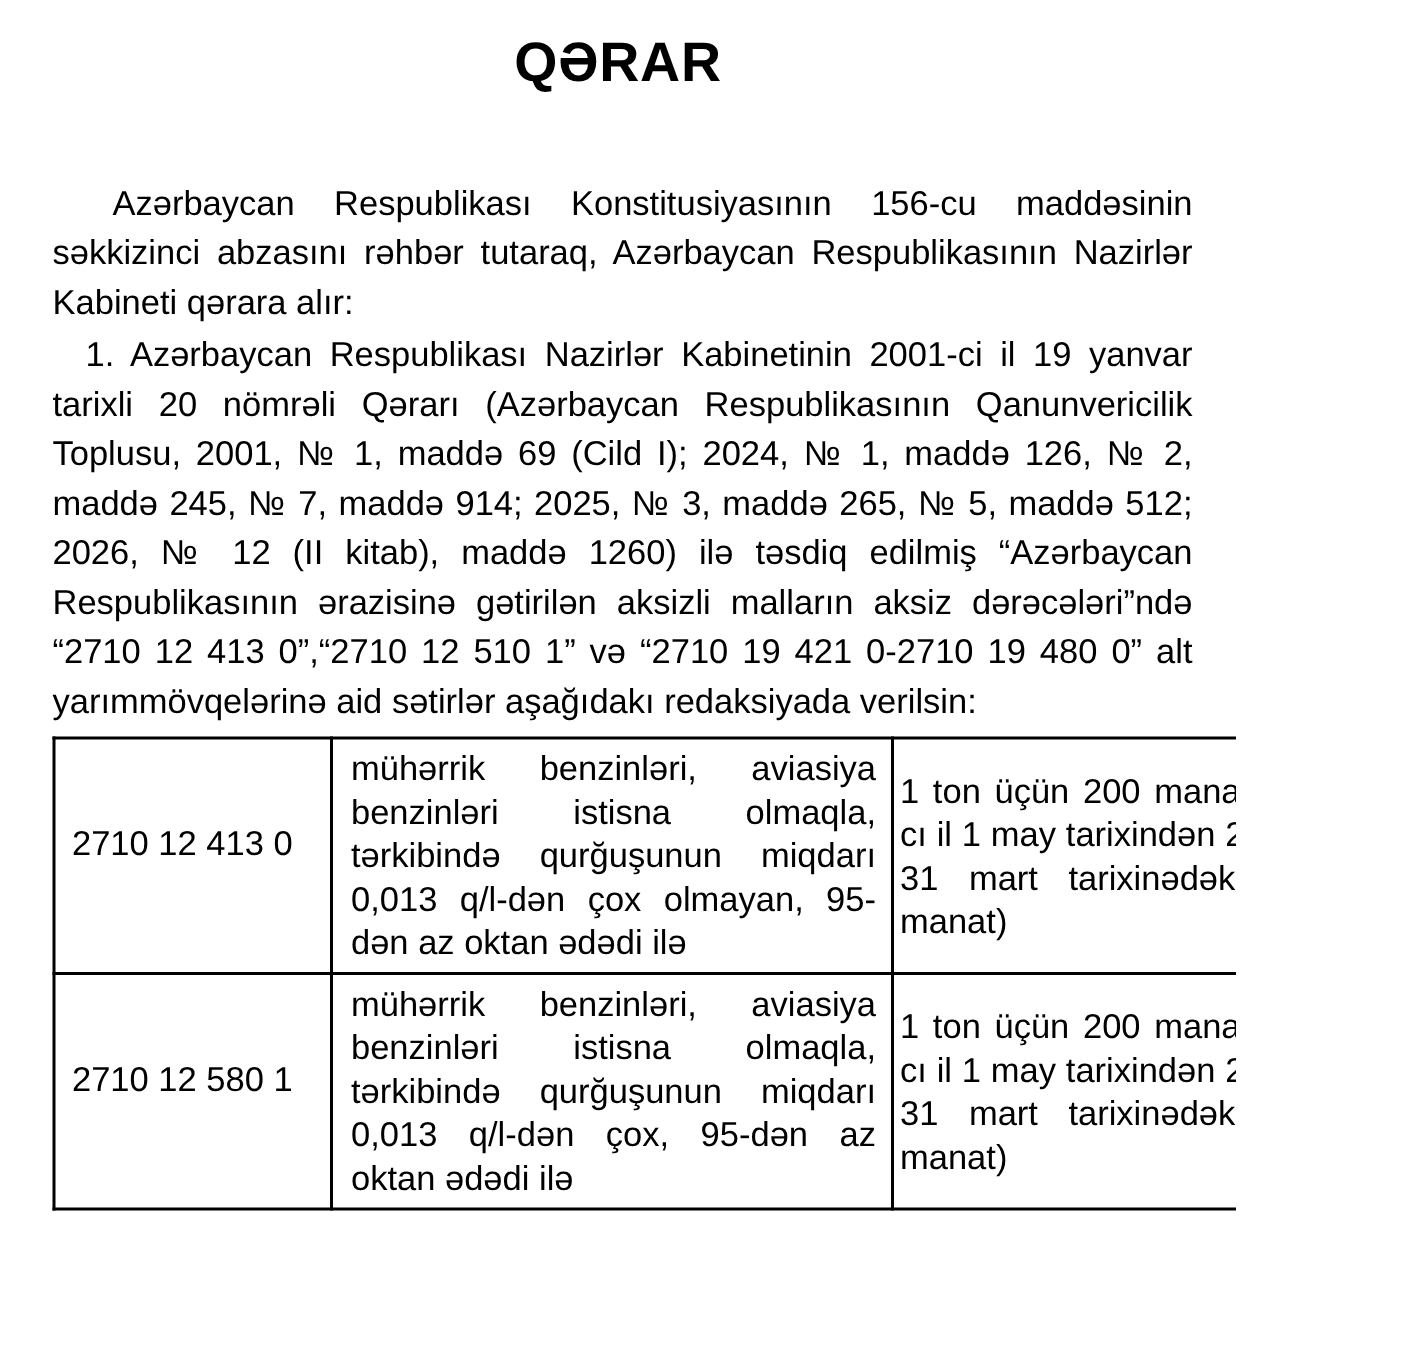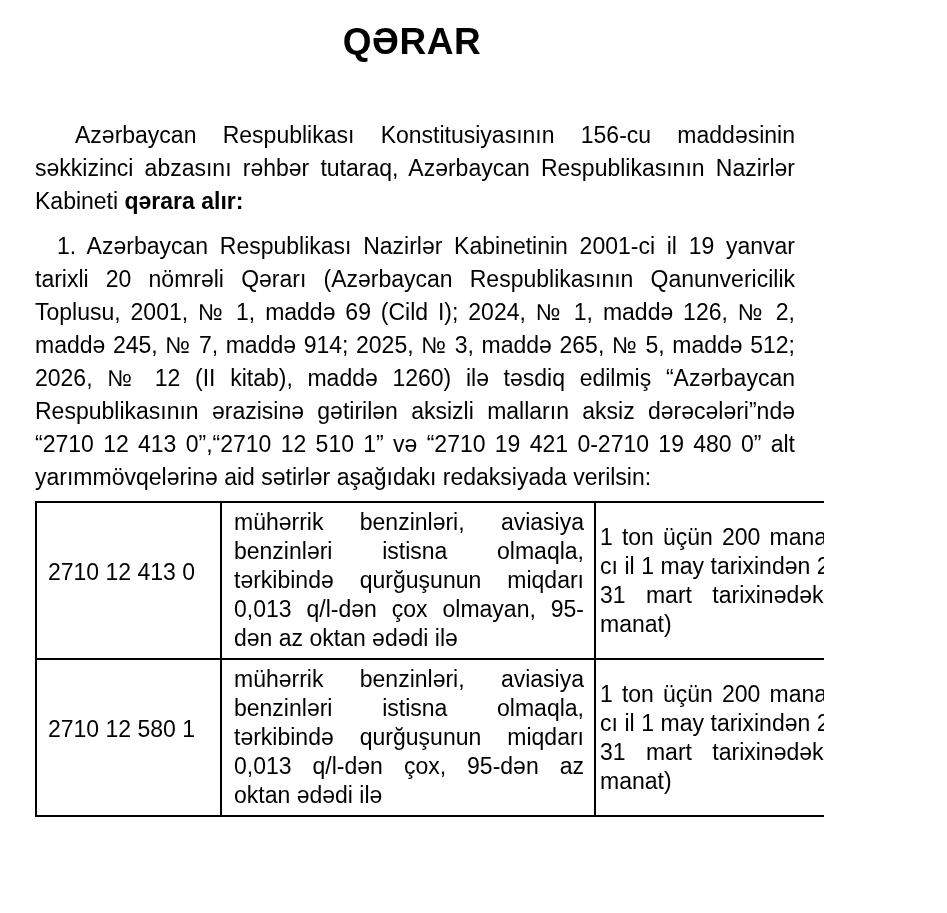--- a/index.html
+++ b/index.html
@@ -36,24 +36,24 @@
   .para {
     font-size: 23px;
     line-height: 33px;
     text-align: justify;
   }
   .para-preamble {
     margin-top: 56px;
     text-indent: 40px;
   }
   .para-item {
-    margin-top: 12px;
+    margin-top: 2px;
     text-indent: 22px;
   }
-  .bold { font-weight: bold; }
+  .bold { font-weight: normal; }
   table.rates {
     margin-top: 7px;
     width: 883px;
     border-collapse: collapse;
     table-layout: fixed;
   }
   table.rates td {
     border: 2px solid #000000;
     font-size: 23px;
     line-height: 29px;

